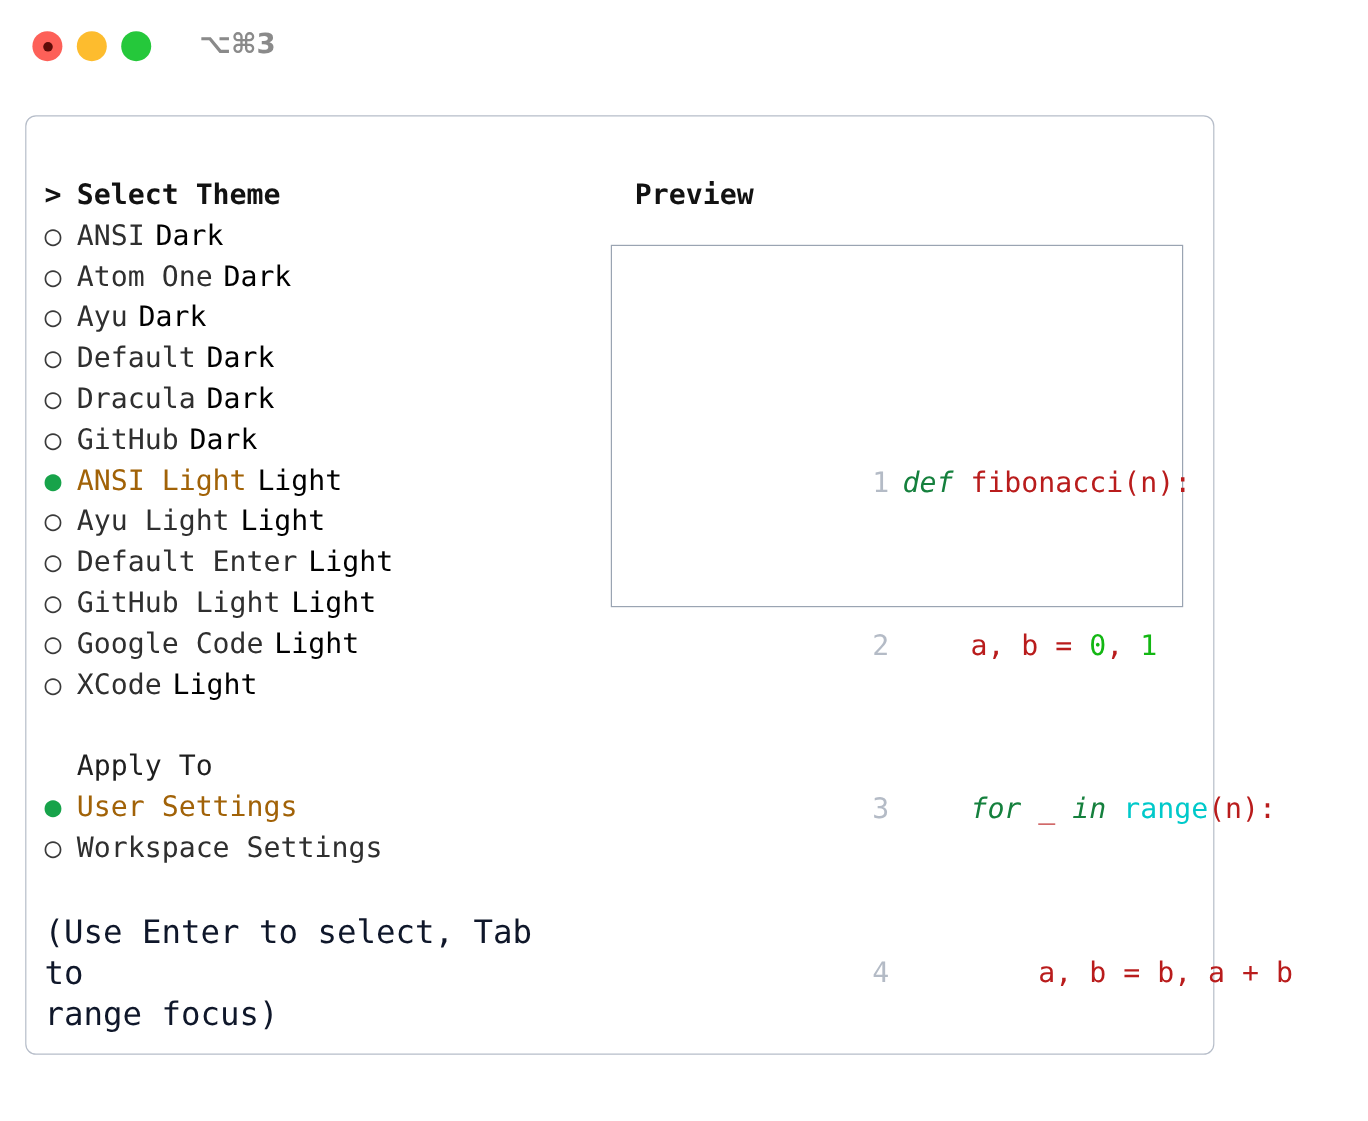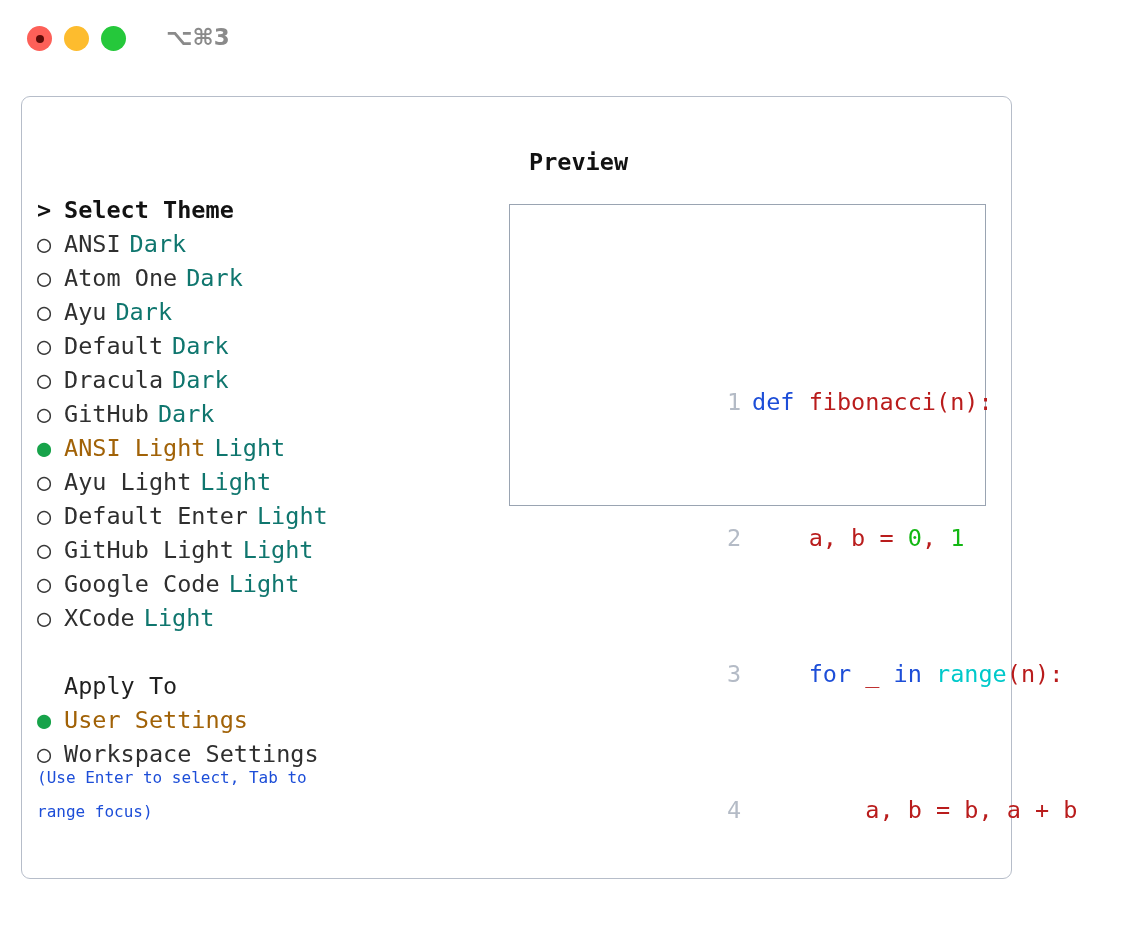--- a/index.html
+++ b/index.html
@@ -120,43 +120,43 @@
 
   .heading-row .label {
     font-weight: 700;
     color: #121212;
   }
   .heading-row .marker {
     font-weight: 700;
     color: #121212;
   }
 
-  .label { color: #2f2f2f; margin-top: 48px; }
+  .label { color: #2f2f2f; }
   .label.selected { color: #a16207; }
   .suffix {
-    color: #0f766e;
+    color: #000000;
     margin-left: 9px;
   }
 
   .subheading-row {
     height: 34px;
   }
   .subheading-row .label {
     color: #1f1f1f;
   }
   .spacer-34 { height: 34px; }
 
   .hint {
     position: absolute;
     left: 15px;
     top: 664px;
     width: 420px;
-    font-size: 16px;
-    line-height: 34px;
-    color: #1d4ed8;
+    font-size: 27px;
+    line-height: 34px;
+    color: #0f172a;
   }
 
   
   .right-col {
     position: absolute;
     left: 478px;
     top: 48px;
     width: 500px;
   }
   .preview-title {
@@ -187,21 +187,21 @@
   }
   .code-line { height: 34px; }
   .ln {
     display: inline-block;
     width: 22px;
     text-align: right;
     color: #b4bbc6;
   }
   .gut { display: inline-block; width: 11px; }
 
-  .kw   { color: #1d4ed8; }
+  .kw   { color: #15803d; font-style: italic; }
   .fn   { color: #00c9ca; }
   .num  { color: #13b713; }
   .txt  { color: #b91c1c; }
 </style>
 </head>
 <body>
 
 <div class="window">
 
   <div class="titlebar">

